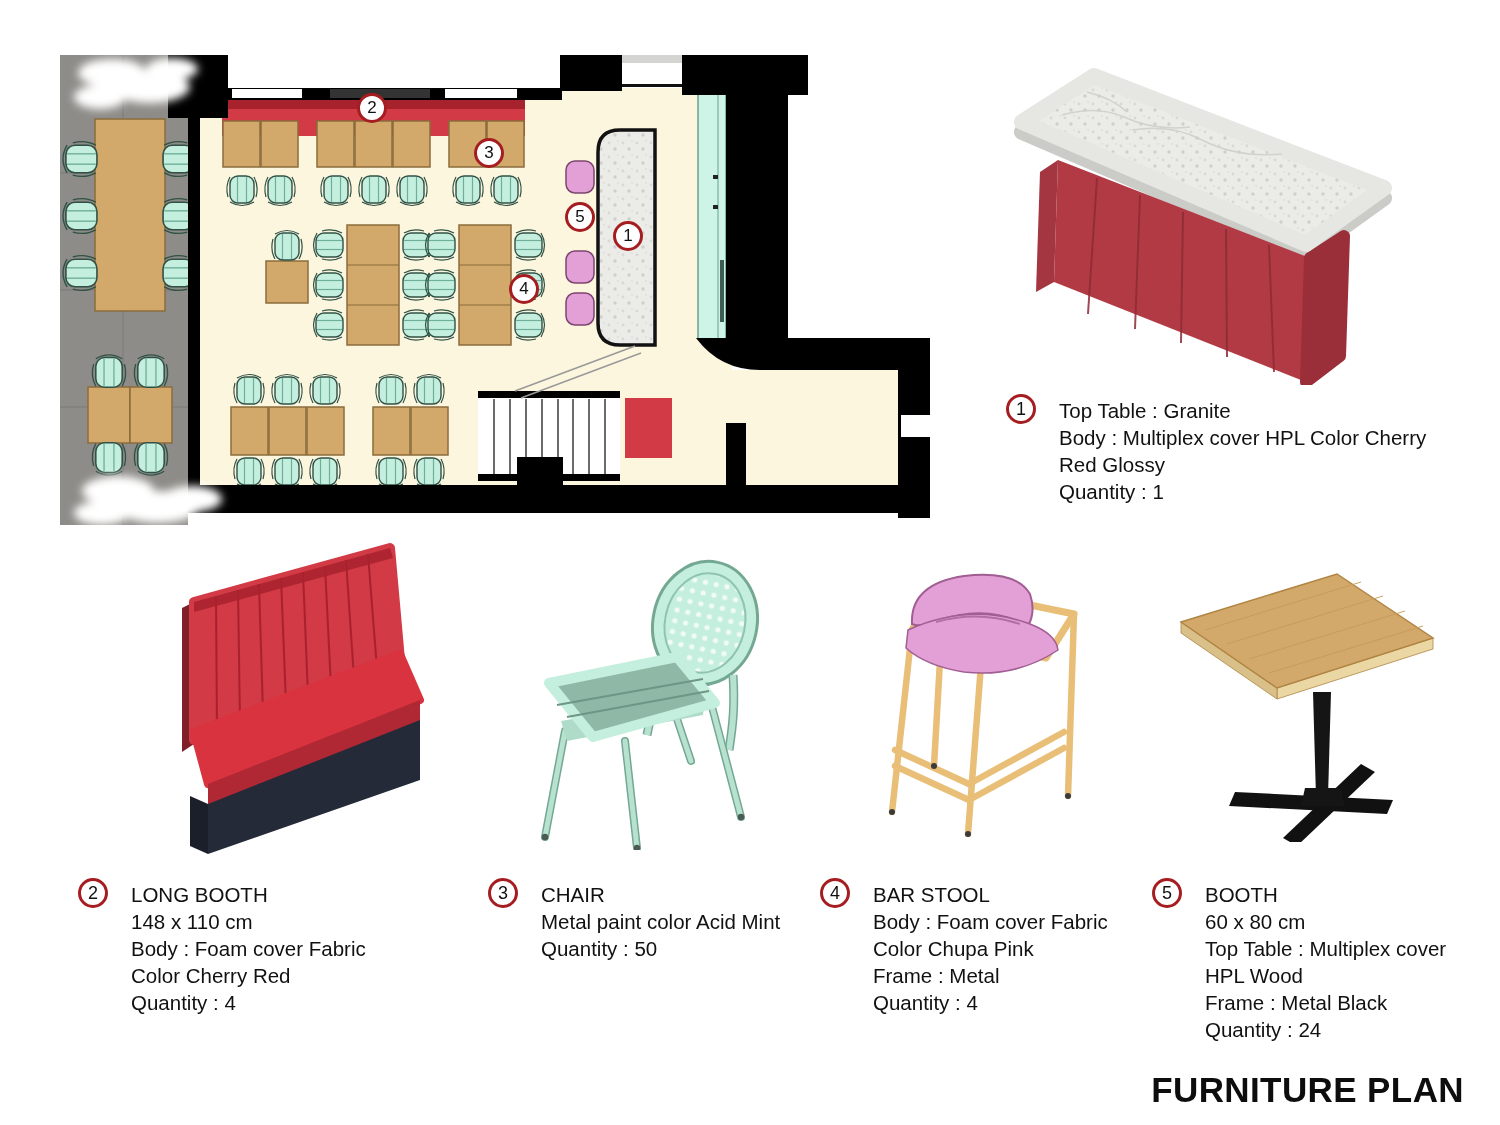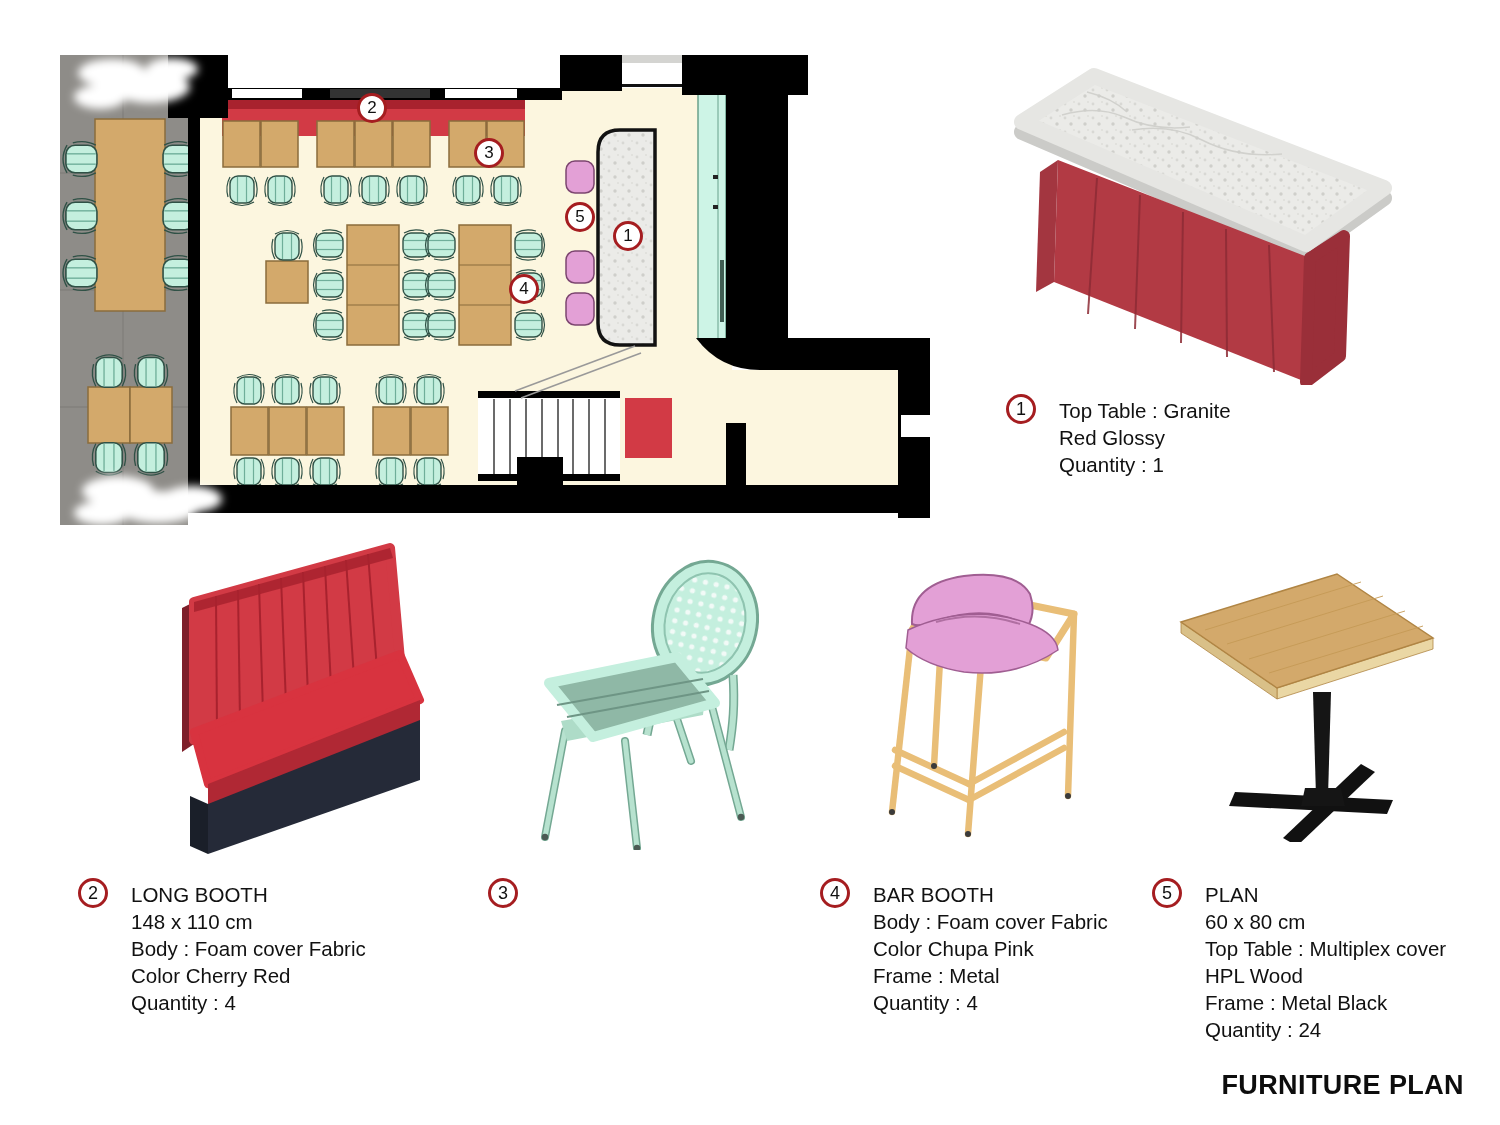--- a/index.html
+++ b/index.html
@@ -18,21 +18,21 @@
   
   .pmk{position:absolute;box-sizing:border-box;width:30px;height:30px;border:3.5px solid var(--marker-ring,#a51d20);
        border-radius:50%;background:#fff;display:flex;align-items:center;justify-content:center;
        font-size:17px;color:#111;z-index:5;}
   .legend{position:absolute;display:flex;gap:23px;font-size:20.5px;line-height:27px;}
   .ring{box-sizing:border-box;flex:none;width:30px;height:30px;border:3px solid var(--marker-ring,#a51d20);
         border-radius:50%;background:#fff;display:flex;align-items:center;justify-content:center;
         font-size:18px;margin-top:-3px;}
   .lname{white-space:nowrap;}
   .lline{white-space:nowrap;}
-  #title{position:absolute;right:36px;top:1070px;font-size:27px;font-weight:bold;letter-spacing:.4px;color:#0d0d0d;}
+  #title{position:absolute;right:36px;top:1070px;font-size:35px;font-weight:bold;letter-spacing:.4px;color:#0d0d0d;}
 </style>
 </head>
 <body>
 
 <div id="page">
 
   <svg class="abs" style="left:60px;top:55px;" width="870" height="470" viewBox="0 0 870 470">
     <defs>
       <pattern id="marbleP" width="14" height="14" patternUnits="userSpaceOnUse">
         <rect width="14" height="14" fill="#ebebe8"></rect>
@@ -348,20 +348,21 @@
     </g>
   </svg>
 
   <div class="legend" style="left:1006px;top:397px;">
     <div class="ring">
         <span>1</span>
       </div>
     <div class="ltxt">
       <div>
           <div class="lline">Top Table : Granite</div>
+          <div class="lline">Body : Multiplex cover HPL Color Cherry</div>
           <div class="lline">Red Glossy</div>
           <div class="lline">Quantity : 1</div>
         </div>
     </div>
   </div>
 
   <div class="legend" style="left:78px;top:881px;">
     <div class="ring">
         <span>2</span>
       </div>
@@ -373,43 +374,50 @@
           <div class="lline">Color Cherry Red</div>
           <div class="lline">Quantity : 4</div>
         </div>
     </div>
   </div>
 
   <div class="legend" style="left:488px;top:881px;">
     <div class="ring">
         <span>3</span>
       </div>
+    <div class="ltxt">
+      <div class="lname">CHAIR</div>
+      <div>
+          <div class="lline">Metal paint color Acid Mint</div>
+          <div class="lline">Quantity : 50</div>
+        </div>
+    </div>
   </div>
 
   <div class="legend" style="left:820px;top:881px;">
     <div class="ring">
         <span>4</span>
       </div>
     <div class="ltxt">
-      <div class="lname">BAR BOOTH</div>
+      <div class="lname">BAR STOOL</div>
       <div>
           <div class="lline">Body : Foam cover Fabric</div>
           <div class="lline">Color Chupa Pink</div>
           <div class="lline">Frame : Metal</div>
           <div class="lline">Quantity : 4</div>
         </div>
     </div>
   </div>
 
   <div class="legend" style="left:1152px;top:881px;">
     <div class="ring">
         <span>5</span>
       </div>
     <div class="ltxt">
-      <div class="lname">PLAN</div>
+      <div class="lname">BOOTH</div>
       <div>
           <div class="lline">60 x 80 cm</div>
           <div class="lline">Top Table : Multiplex cover</div>
           <div class="lline">HPL Wood</div>
           <div class="lline">Frame : Metal Black</div>
           <div class="lline">Quantity : 24</div>
         </div>
     </div>
   </div>
 

